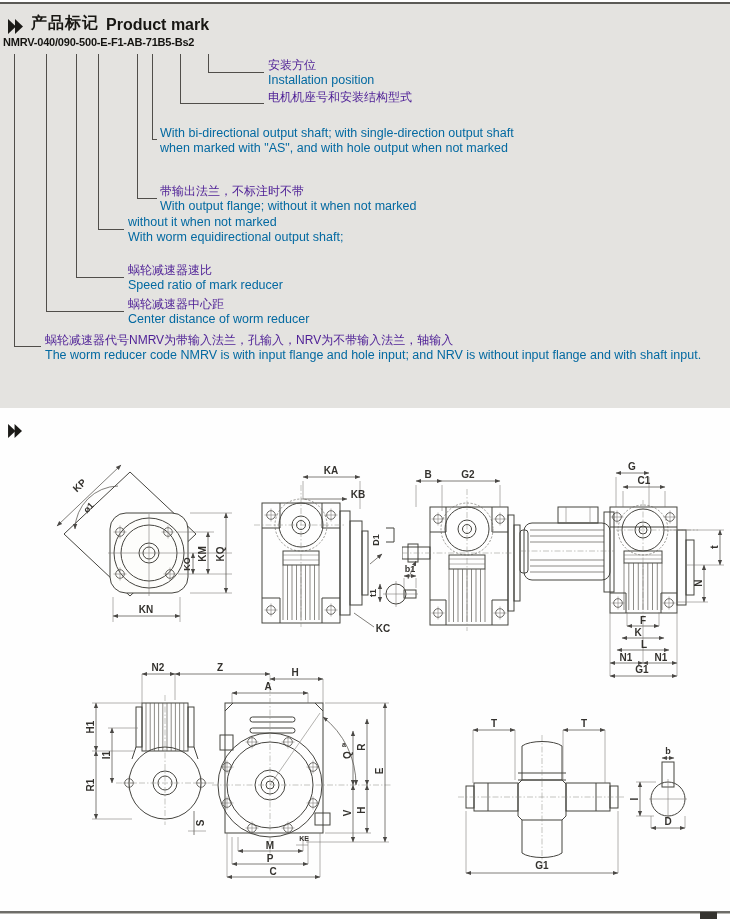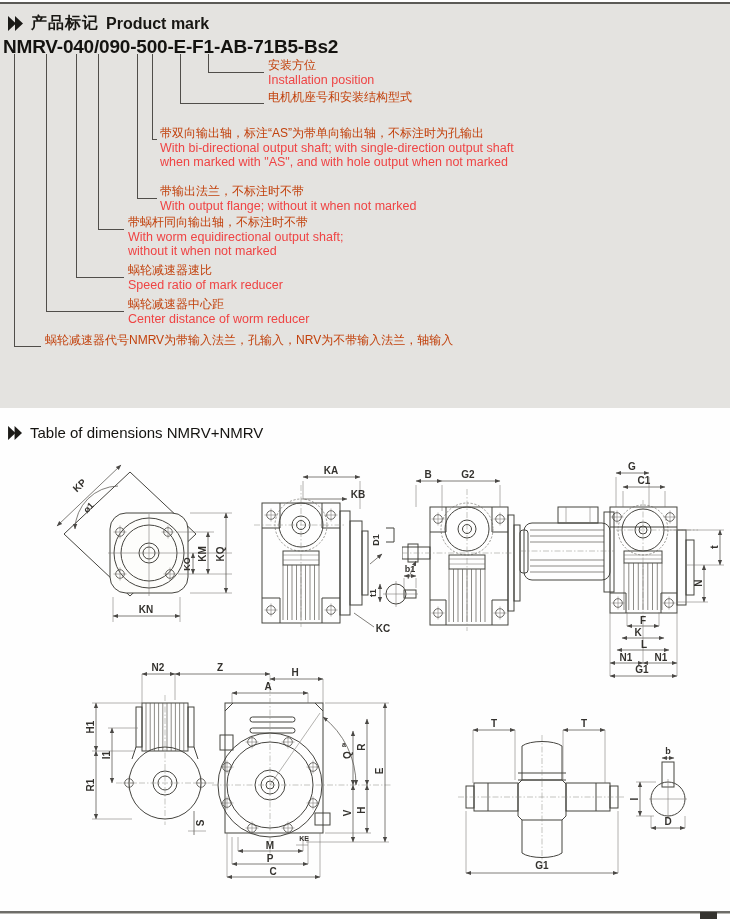--- a/index.html
+++ b/index.html
@@ -4,30 +4,30 @@
 <style>
   *{margin:0;padding:0;box-sizing:border-box}
   html,body{width:730px;height:919px}
   body{background:#fff;font-family:"Liberation Sans","DejaVu Sans",sans-serif;position:relative;overflow:hidden}
   .toprule{position:absolute;left:0;top:2px;width:730px;height:2px;background:#5b5a56}
   .graysec{position:absolute;left:0;top:4px;width:730px;height:404px;background:#e4e3e0}
   .whitesec{position:absolute;left:0;top:408px;width:730px;height:503px;background:#fefefe}
   .botrule{position:absolute;left:0;top:911px;width:730px;height:2px;background:#6e6d69}
   .botrule2{position:absolute;left:0;top:913px;width:730px;height:1px;background:#b9b8b4}
   .cornertab{position:absolute;left:700px;top:912px;width:17px;height:7px;background:#35332f}
-  .sechead{position:absolute;display:flex;align-items:center;gap:7px}
+  .sechead{position:absolute;display:flex;align-items:flex-end;gap:7px}
   .h-cn{font-size:16px;font-weight:bold;color:#181713;letter-spacing:1px}
   .h-en{font-size:16px;font-weight:bold;color:#181713}
   .h2-cn,.h2-en{font-size:15px;font-weight:normal;color:#141310}
-  .code{position:absolute;left:3px;top:36px;font-size:19px;font-weight:bold;letter-spacing:-0.2px;color:#141310}
+  .code{position:absolute;left:3px;top:36px;font-size:11px;font-weight:bold;letter-spacing:-0.2px;color:#141310}
   .vl{position:absolute;width:0;border-left:1px solid #504e4a}
   .hl{position:absolute;height:0;border-top:1px solid #504e4a}
   .lab{position:absolute;white-space:nowrap}
-  .lab .cn{font-size:12px;line-height:14.5px;color:#c2410c}
-  .lab .en{font-size:12.5px;line-height:14.5px;color:#ef4444}
+  .lab .cn{font-size:12px;line-height:14.5px;color:#4c1d95}
+  .lab .en{font-size:12.5px;line-height:14.5px;color:#0369a1}
   .draw{position:absolute}
   .s{stroke:#45443f;stroke-width:1;fill:none}
   .sf{stroke:#45443f;stroke-width:1;fill:#fdfdfb}
   .thin{stroke:#76746e;stroke-width:.55;fill:none}
   .fin{stroke:#5c5a54;stroke-width:.7;fill:none}
   .dim{stroke:#55534d;stroke-width:.75;fill:none}
   .cl{stroke:#8a8882;stroke-width:.5;fill:none;stroke-dasharray:6 2 1.5 2}
   .dash{stroke:#5c5a54;stroke-width:.6;fill:none;stroke-dasharray:2.2 1.6}
   text.dt{font-family:"Liberation Sans","DejaVu Sans",sans-serif;font-size:10px;font-weight:bold;fill:#34322e;text-anchor:middle;dominant-baseline:middle}
   text.dts{font-size:9px}
@@ -69,51 +69,49 @@
   <div class="hl" style="left:14px;top:346px;width:27px"></div>
 
   <div class="lab" style="left:268px;top:58px">
     <div class="cn">安装方位</div>
     <div class="en">Installation position</div>
   </div>
   <div class="lab" style="left:268px;top:90px">
     <div class="cn">电机机座号和安装结构型式</div>
   </div>
   <div class="lab" style="left:160px;top:126px">
-    <div class="cn">带双向输出轴，标注“AS”为带单向输出轴，不标注时为孔输出</div>
     <div class="en">With bi-directional output shaft; with single-direction output shaft</div>
     <div class="en">when marked with "AS", and with hole output when not marked</div>
   </div>
   <div class="lab" style="left:160px;top:184px">
     <div class="cn">带输出法兰，不标注时不带</div>
     <div class="en">With output flange; without it when not marked</div>
   </div>
   <div class="lab" style="left:128px;top:215px">
-    <div class="cn">带蜗杆同向输出轴，不标注时不带</div>
+    <div class="en">without it when not marked</div>
     <div class="en">With worm equidirectional output shaft;</div>
-    <div class="en">without it when not marked</div>
   </div>
   <div class="lab" style="left:128px;top:263px">
     <div class="cn">蜗轮减速器速比</div>
     <div class="en">Speed ratio of mark reducer</div>
   </div>
   <div class="lab" style="left:128px;top:297px">
     <div class="cn">蜗轮减速器中心距</div>
     <div class="en">Center distance of worm reducer</div>
   </div>
   <div class="lab" style="left:45px;top:333px">
     <div class="cn">蜗轮减速器代号NMRV为带输入法兰，孔输入，NRV为不带输入法兰，轴输入</div>
+    <div class="en">The worm reducer code NMRV is with input flange and hole input; and NRV is without input flange and with shaft input.</div>
   </div>
 
   <div class="sechead" style="left:8px;top:424px">
     <svg width="15" height="14" viewBox="0 0 16 15">
       <polygon points="0,0 8,7.5 0,15" fill="#1b1a17"></polygon>
       <polygon points="7,0 15,7.5 7,15" fill="#1b1a17"></polygon>
     </svg>
-    <span class="h2-en">Table of dimensions NMRV+NMRV</span>
   </div>
 
   <svg class="draw" style="left:56px;top:456px" width="200" height="172" viewBox="0 0 200 172">
     <defs>
       <marker id="arr" viewBox="0 0 10 10" refX="8.5" refY="5" markerWidth="8" markerHeight="8" orient="auto-start-reverse">
         <path d="M0,1.4 L9,5 L0,8.6 z" fill="#4a4845"></path>
       </marker>
       <g id="bolt">
         <circle r="4.3" fill="none" stroke="#45443f" stroke-width=".8"></circle>
         <line x1="-6.5" y1="0" x2="6.5" y2="0" stroke="#7a7872" stroke-width=".55"></line>

